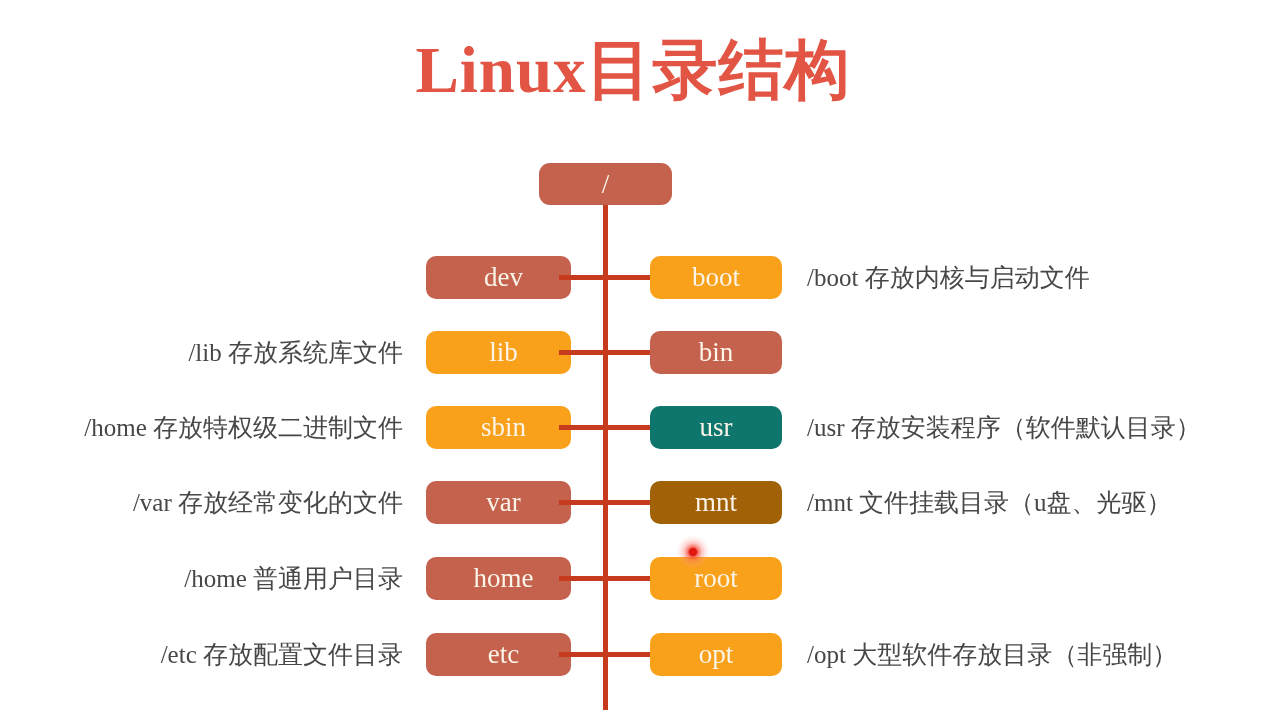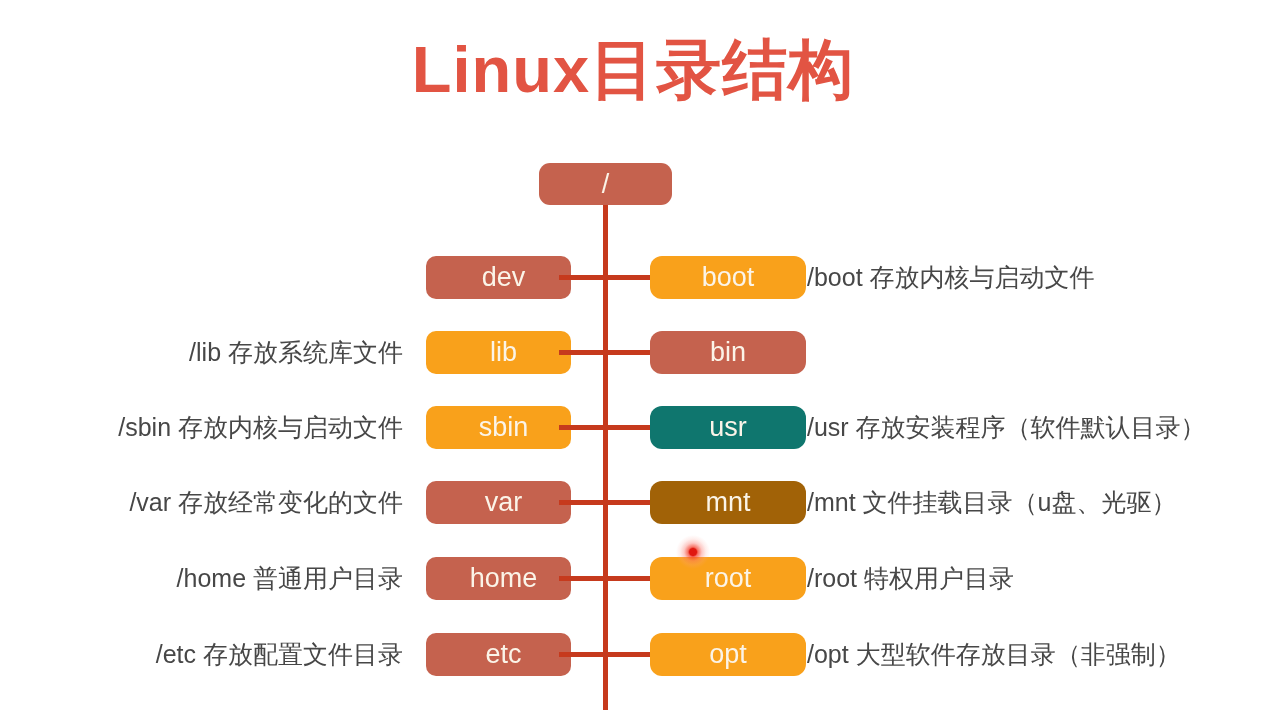--- a/index.html
+++ b/index.html
@@ -1,35 +1,35 @@
 <!DOCTYPE html>
 <html><head>
 <meta charset="utf-8">
 <style>
   html,body{margin:0;padding:0;background:#fff;}
   .stage{
     position:relative;width:1266px;height:710px;background:#ffffff;overflow:hidden;
-    font-family:Liberation Sans, sans-serif;
+    font-family:Liberation Serif, serif;
   }
   .title{
     position:absolute;top:32px;left:0;width:100%;
     text-align:center;font-size:65px;font-weight:bold;color:#E25443;
     letter-spacing:1px;line-height:76px;
   }
   .vline{
     position:absolute;left:603px;top:203px;width:5px;height:507px;background:#C63A1D;
   }
   .node{
     position:absolute;height:43px;border-radius:10px;
     color:#FBF4E8;font-size:27px;line-height:43px;text-align:center;
   }
   .root-node{left:539px;top:163px;width:133px;height:42px;border-radius:11px;line-height:42px;}
   .row{position:absolute;left:0;width:1266px;height:43px;}
   .lbox{left:426px;width:135px;top:0;padding-left:10px;}
-  .rbox{left:650px;width:156px;top:0;border-radius:12px;}
+  .rbox{left:650px;width:132px;top:0;}
   .connector{position:absolute;left:559px;top:19px;width:93px;height:5px;background:#C63A1D;}
   .ldesc{
     position:absolute;left:0;top:0;width:403px;height:43px;
     text-align:right;font-size:25px;line-height:43px;color:#474747;
   }
   .rdesc{
     position:absolute;left:807px;top:0;height:43px;
     text-align:left;font-size:25px;line-height:43px;color:#474747;white-space:nowrap;
   }
   .laser{
@@ -62,41 +62,40 @@
   </div>
 
   <div class="row" style="top:331px">
     <div class="ldesc">/lib 存放系统库文件</div>
     <div class="node lbox" style="background: rgb(249, 161, 27);">lib</div>
     <div class="connector"></div>
     <div class="node rbox" style="background: rgb(197, 98, 78);">bin</div>
   </div>
 
   <div class="row" style="top:406px">
-    <div class="ldesc">/sbin 存放内核与启动文件</div>
+    <div class="ldesc">/home 存放特权级二进制文件</div>
     <div class="node lbox" style="background: rgb(249, 161, 27);">sbin</div>
     <div class="connector"></div>
     <div class="node rbox" style="background: #0f766e;">usr</div>
     <div class="rdesc">/usr 存放安装程序（软件默认目录）</div>
   </div>
 
   <div class="row" style="top:481px">
     <div class="ldesc">/var 存放经常变化的文件</div>
     <div class="node lbox" style="background: rgb(197, 98, 78);">var</div>
     <div class="connector"></div>
     <div class="node rbox" style="background: #a16207;">mnt</div>
     <div class="rdesc">/mnt 文件挂载目录（u盘、光驱）</div>
   </div>
 
   <div class="row" style="top:557px">
     <div class="ldesc">/home 普通用户目录</div>
     <div class="node lbox" style="background: rgb(197, 98, 78);">home</div>
     <div class="connector"></div>
     <div class="node rbox" style="background: rgb(249, 161, 27);">root</div>
-    <div class="rdesc">/root 特权用户目录</div>
   </div>
 
   <div class="row" style="top:633px">
     <div class="ldesc">/etc 存放配置文件目录</div>
     <div class="node lbox" style="background: rgb(197, 98, 78);">etc</div>
     <div class="connector"></div>
     <div class="node rbox" style="background: rgb(249, 161, 27);">opt</div>
     <div class="rdesc">/opt 大型软件存放目录（非强制）</div>
   </div>
 

